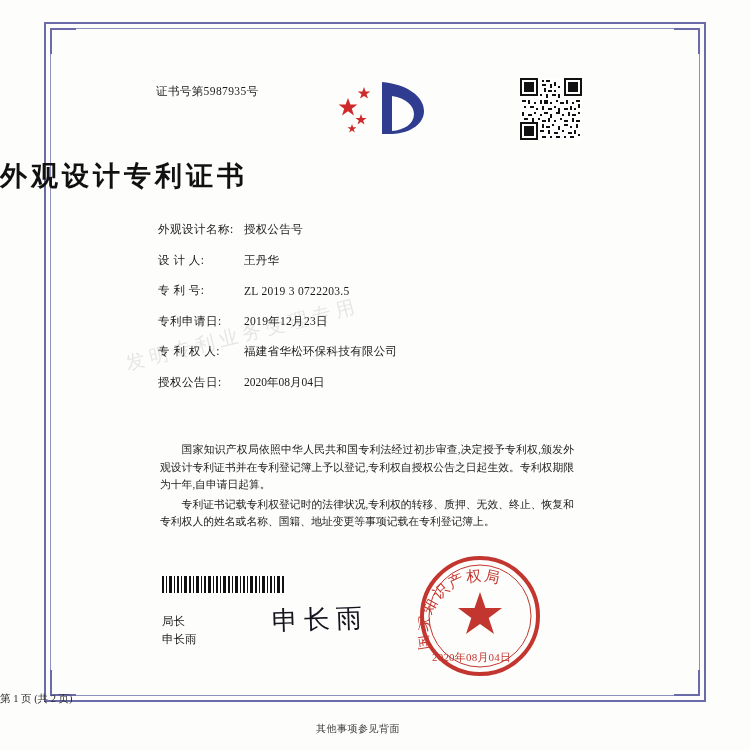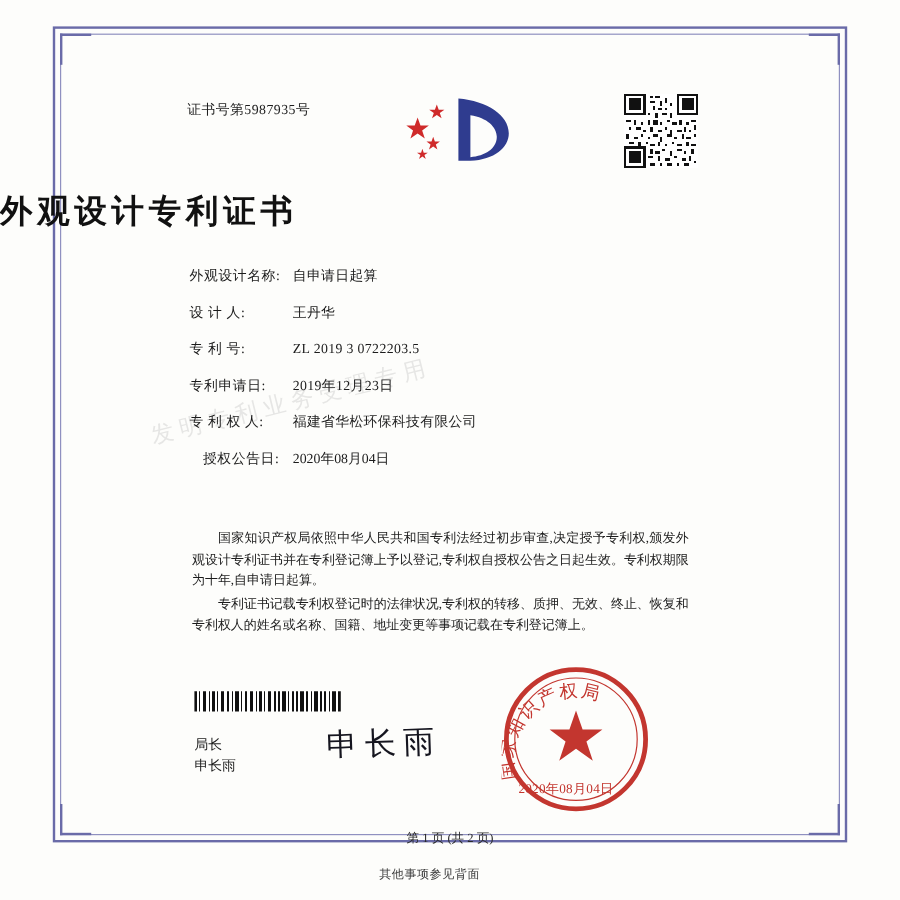--- a/index.html
+++ b/index.html
@@ -108,21 +108,20 @@
     letter-spacing: 0.3px;
   }
   .row-double {
     display: flex;
     align-items: baseline;
     margin-bottom: 15.5px;
   }
   .row-double .half {
     display: flex;
     align-items: baseline;
-    text-align: center;
   }
   .row-double .half.first { width: 220px; flex: 0 0 220px; }
   .row-double .lbl2 { width: 86px; flex: 0 0 86px; letter-spacing: 0.5px; }
   .row-double .lbl3 { width: 74px; flex: 0 0 74px; letter-spacing: 0.5px; }
 
   .body-text {
     position: absolute;
     left: 160px;
     top: 441px;
     width: 430px;
@@ -172,21 +171,20 @@
     top: 650px;
     font-size: 11px;
     color: #c3362f;
     letter-spacing: 0.2px;
   }
   .page-no {
     position: absolute;
     left: 0;
     top: 692px;
     width: 750px;
-    text-align: center;
     font-size: 10.5px;
     color: #2a2a2a;
   }
   .footer-note {
     position: absolute;
     left: 0;
     top: 722px;
     width: 716px;
     text-align: center;
     font-size: 10px;
@@ -325,21 +323,21 @@
           <rect x="25" y="29" width="2" height="1"></rect>
       </g>
     </svg>
   </div>
 
   <div class="title">外观设计专利证书</div>
 
   <div class="fields">
     <div class="field-row">
       <span class="field-label">外观设计名称:</span>
-      <span class="field-value">自申请日起算</span>
+      <span class="field-value">授权公告号</span>
     </div>
     <div class="field-row">
       <span class="field-label">设 计 人:</span>
       <span class="field-value">王丹华</span>
     </div>
     <div class="field-row">
       <span class="field-label">专 利 号:</span>
       <span class="field-value">ZL 2019 3 0722203.5</span>
     </div>
     <div class="field-row">

